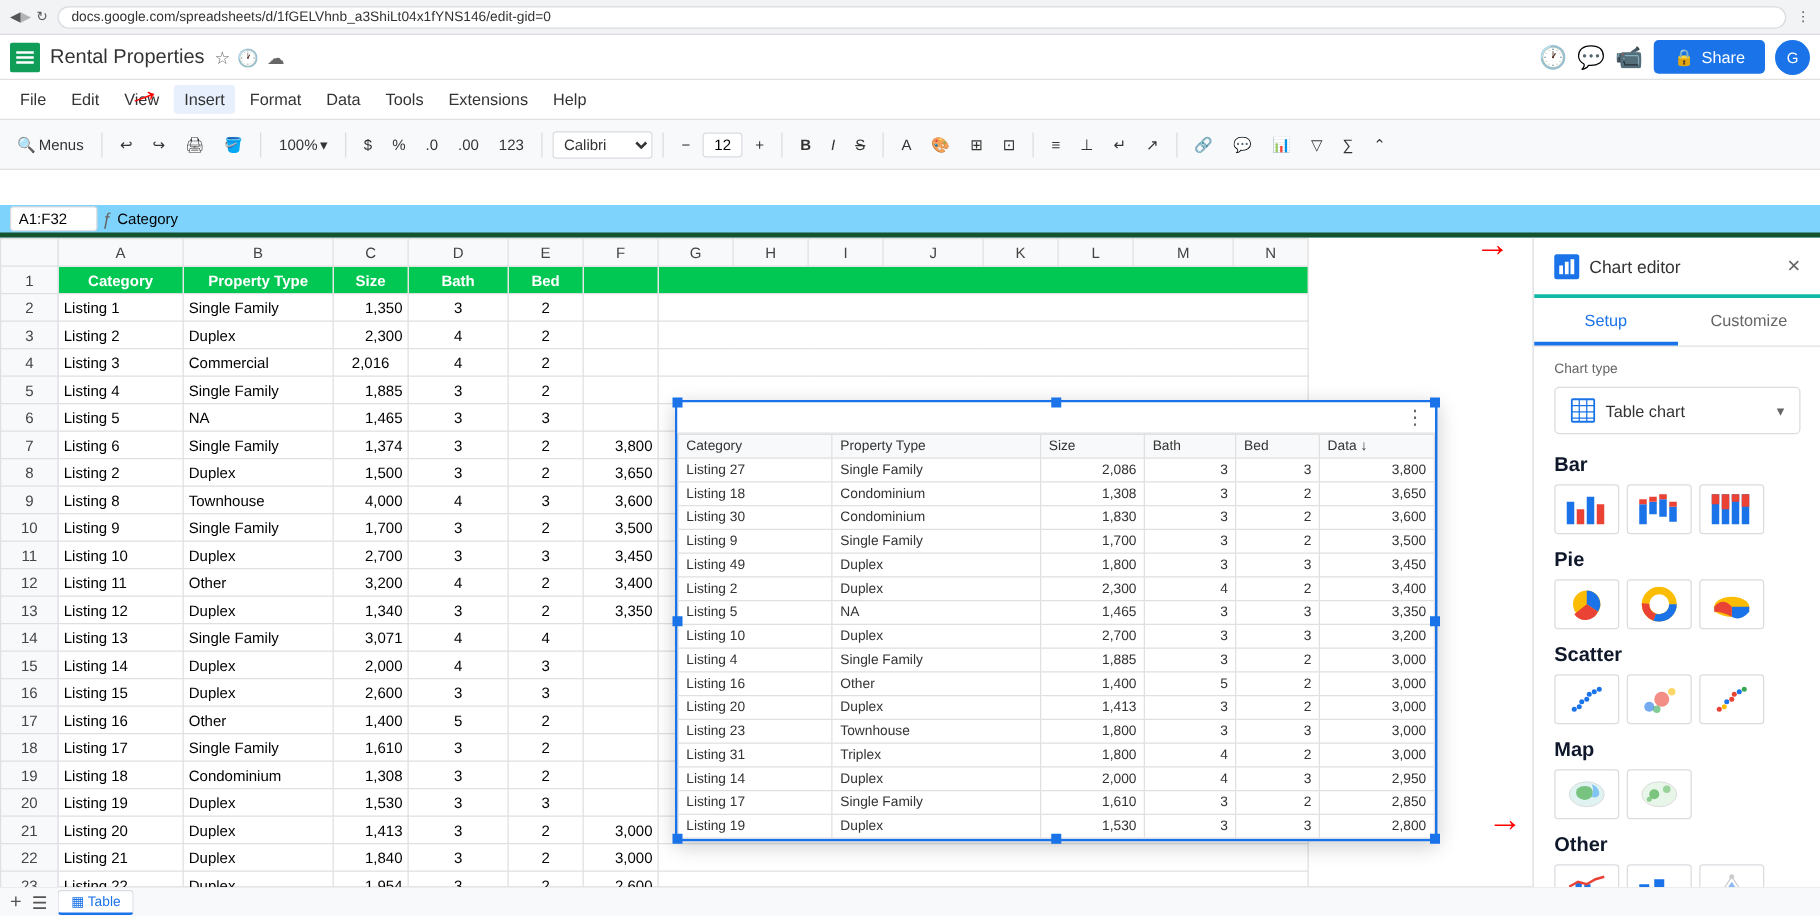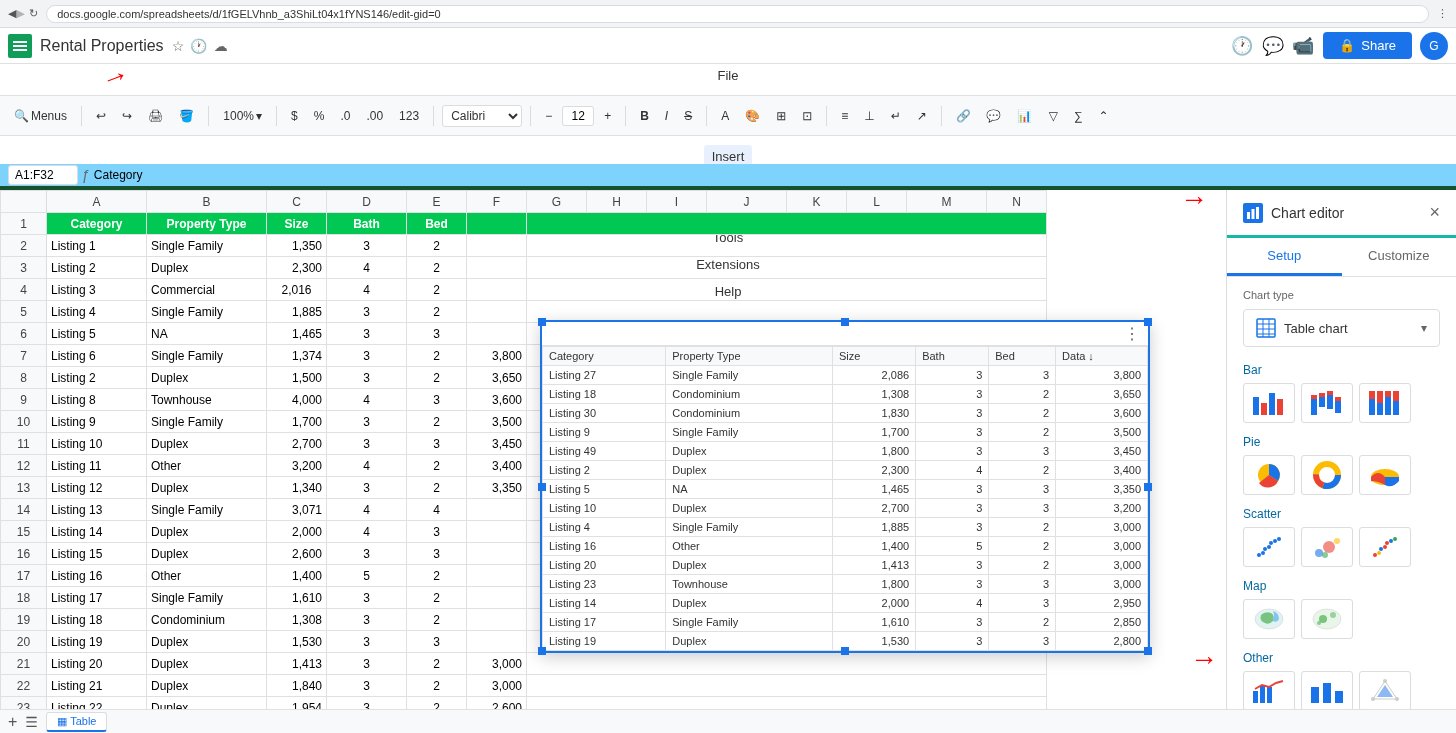--- a/index.html
+++ b/index.html
@@ -71,21 +71,20 @@
 
     
     .menu-bar {
       height: 32px;
       display: flex;
       align-items: center;
       padding: 0 8px;
       background: #fff;
       border-bottom: 1px solid #e0e0e0;
       gap: 4px;
-      flex-direction: column;
     }
     .menu-item {
       padding: 4px 8px;
       cursor: pointer;
       border-radius: 3px;
       font-size: 13px;
       color: #333;
     }
     .menu-item.active { background: #e8f0fe; }
 
@@ -356,24 +355,24 @@
       color: #333;
       flex: 1;
     }
     .chevron-icon { color: #666; font-size: 12px; }
 
     
     .chart-type-category {
       margin-bottom: 12px;
     }
     .category-name {
-      font-size: 12px;
-      color: #0369a1;
+      font-size: 16px;
+      color: #0f172a;
       margin-bottom: 6px;
-      font-weight: 400;
+      font-weight: 700;
     }
     .chart-type-row {
       display: flex;
       gap: 6px;
       flex-wrap: wrap;
     }
     .chart-type-thumb {
       width: 52px;
       height: 40px;
       border: 1px solid #dadce0;
@@ -905,20 +904,28 @@
     </tr>
               <tr>
       <td>Listing 23</td>
       <td>Townhouse</td>
       <td class="num">1,800</td>
       <td class="num">3</td>
       <td class="num">3</td>
       <td class="num">3,000</td>
     </tr>
               <tr>
+      <td>Listing 31</td>
+      <td>Triplex</td>
+      <td class="num">1,800</td>
+      <td class="num">4</td>
+      <td class="num">2</td>
+      <td class="num">3,000</td>
+    </tr>
+              <tr>
       <td>Listing 14</td>
       <td>Duplex</td>
       <td class="num">2,000</td>
       <td class="num">4</td>
       <td class="num">3</td>
       <td class="num">2,950</td>
     </tr>
               <tr>
       <td>Listing 17</td>
       <td>Single Family</td>

